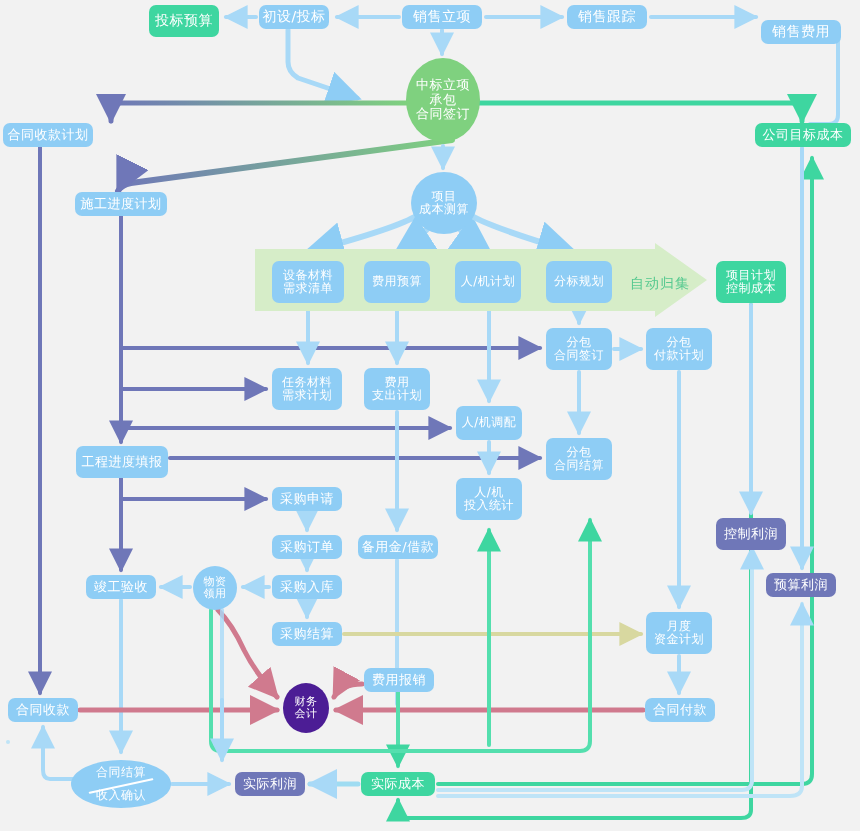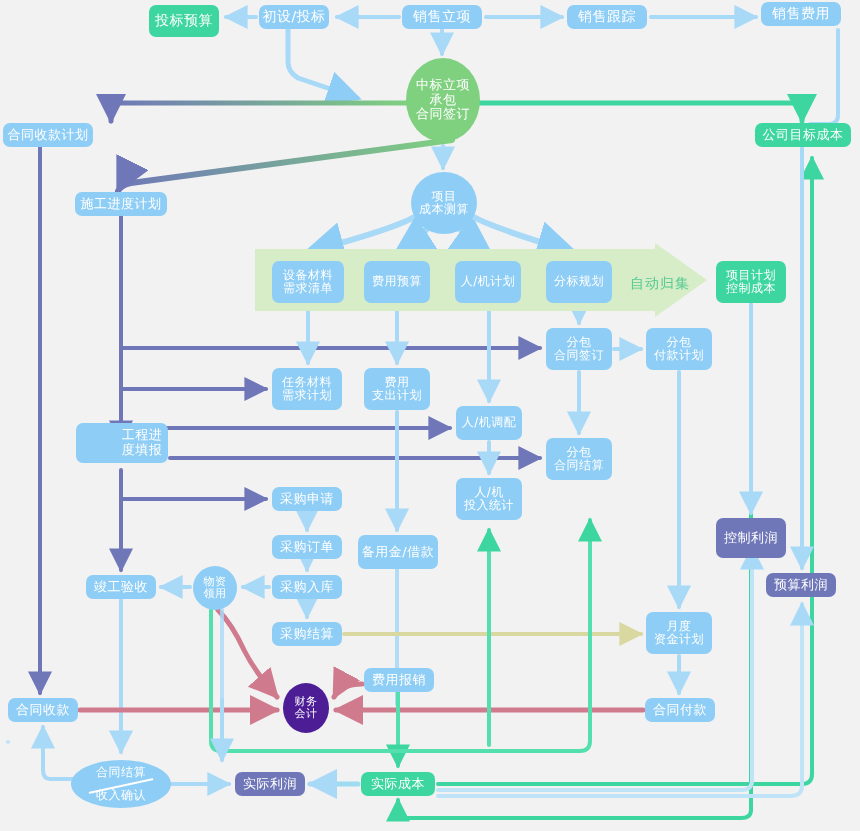--- a/index.html
+++ b/index.html
@@ -200,21 +200,21 @@
   </svg>
 
   <div class="node rounded green lg" style="left:149px;top:5px;width:70px;height:32px;">投标预算</div>
 
   <div class="node rounded blue lg" style="left:259px;top:5px;width:70px;height:24px;">初设/投标</div>
 
   <div class="node rounded blue lg" style="left:402px;top:5px;width:80px;height:24px;">销售立项</div>
 
   <div class="node rounded blue lg" style="left:567px;top:5px;width:80px;height:24px;">销售跟踪</div>
 
-  <div class="node rounded blue lg" style="left:761px;top:2px;width:80px;height:24px;">销售费用</div>
+  <div class="node rounded blue lg" style="left:761px;top:20px;width:80px;height:24px;">销售费用</div>
 
   <div class="node ell softgreen md" style="left:406px;top:58px;width:74px;height:84px;">中标立项
 承包
 合同签订</div>
 
   <div class="node rounded blue md" style="left:3px;top:123px;width:90px;height:24px;">合同收款计划</div>
 
   <div class="node rounded green md" style="left:755px;top:123px;width:96px;height:24px;">公司目标成本</div>
 
   <div class="node rounded blue md" style="left:75px;top:192px;width:92px;height:24px;">施工进度计划</div>
@@ -243,35 +243,35 @@
 付款计划</div>
 
   <div class="node rounded blue sm" style="left:272px;top:368px;width:70px;height:42px;">任务材料
 需求计划</div>
 
   <div class="node rounded blue sm" style="left:364px;top:368px;width:66px;height:42px;">费用
 支出计划</div>
 
   <div class="node rounded blue sm" style="left:456px;top:406px;width:66px;height:34px;">人/机调配</div>
 
-  <div class="node rounded blue md" style="left:76px;top:423px;width:92px;height:40px;padding-left:40px;">工程进度填报</div>
+  <div class="node rounded blue md" style="left:76px;top:446px;width:92px;height:32px;">工程进度填报</div>
 
   <div class="node rounded blue sm" style="left:546px;top:438px;width:66px;height:42px;">分包
 合同结算</div>
 
   <div class="node rounded blue md" style="left:272px;top:487px;width:70px;height:24px;">采购申请</div>
 
   <div class="node rounded blue sm" style="left:456px;top:478px;width:66px;height:42px;">人/机
 投入统计</div>
 
   <div class="node rounded blue md" style="left:272px;top:535px;width:70px;height:24px;">采购订单</div>
 
-  <div class="node rounded blue md" style="left:358px;top:535px;width:80px;height:34px;">备用金/借款</div>
-
-  <div class="node rounded navyblue md" style="left:716px;top:518px;width:70px;height:40px;">控制利润</div>
+  <div class="node rounded blue md" style="left:358px;top:535px;width:80px;height:24px;">备用金/借款</div>
+
+  <div class="node rounded navyblue md" style="left:716px;top:518px;width:70px;height:32px;">控制利润</div>
 
   <div class="node rounded blue md" style="left:86px;top:575px;width:70px;height:24px;">竣工验收</div>
 
   <div class="node ell blue tiny" style="left:193px;top:566px;width:44px;height:44px;">物资
 领用</div>
 
   <div class="node rounded blue md" style="left:272px;top:575px;width:70px;height:24px;">采购入库</div>
 
   <div class="node rounded navyblue md" style="left:766px;top:573px;width:70px;height:24px;">预算利润</div>
 

